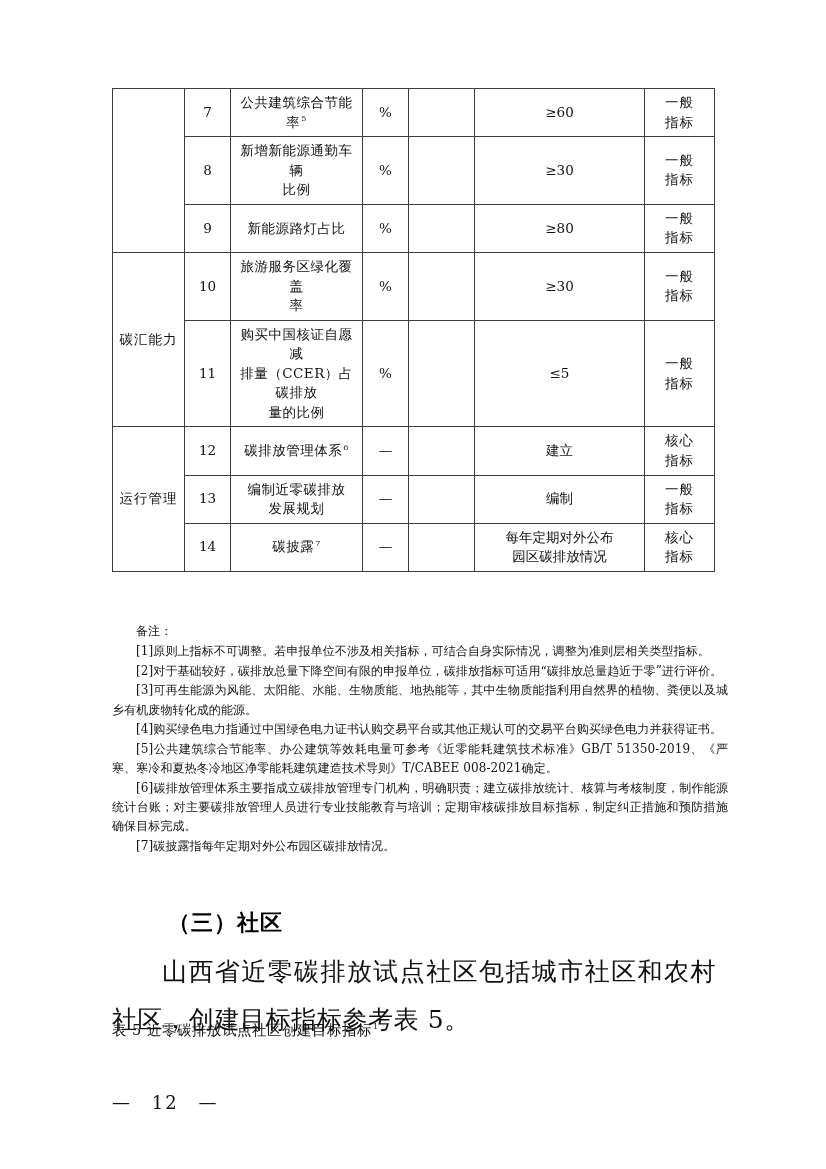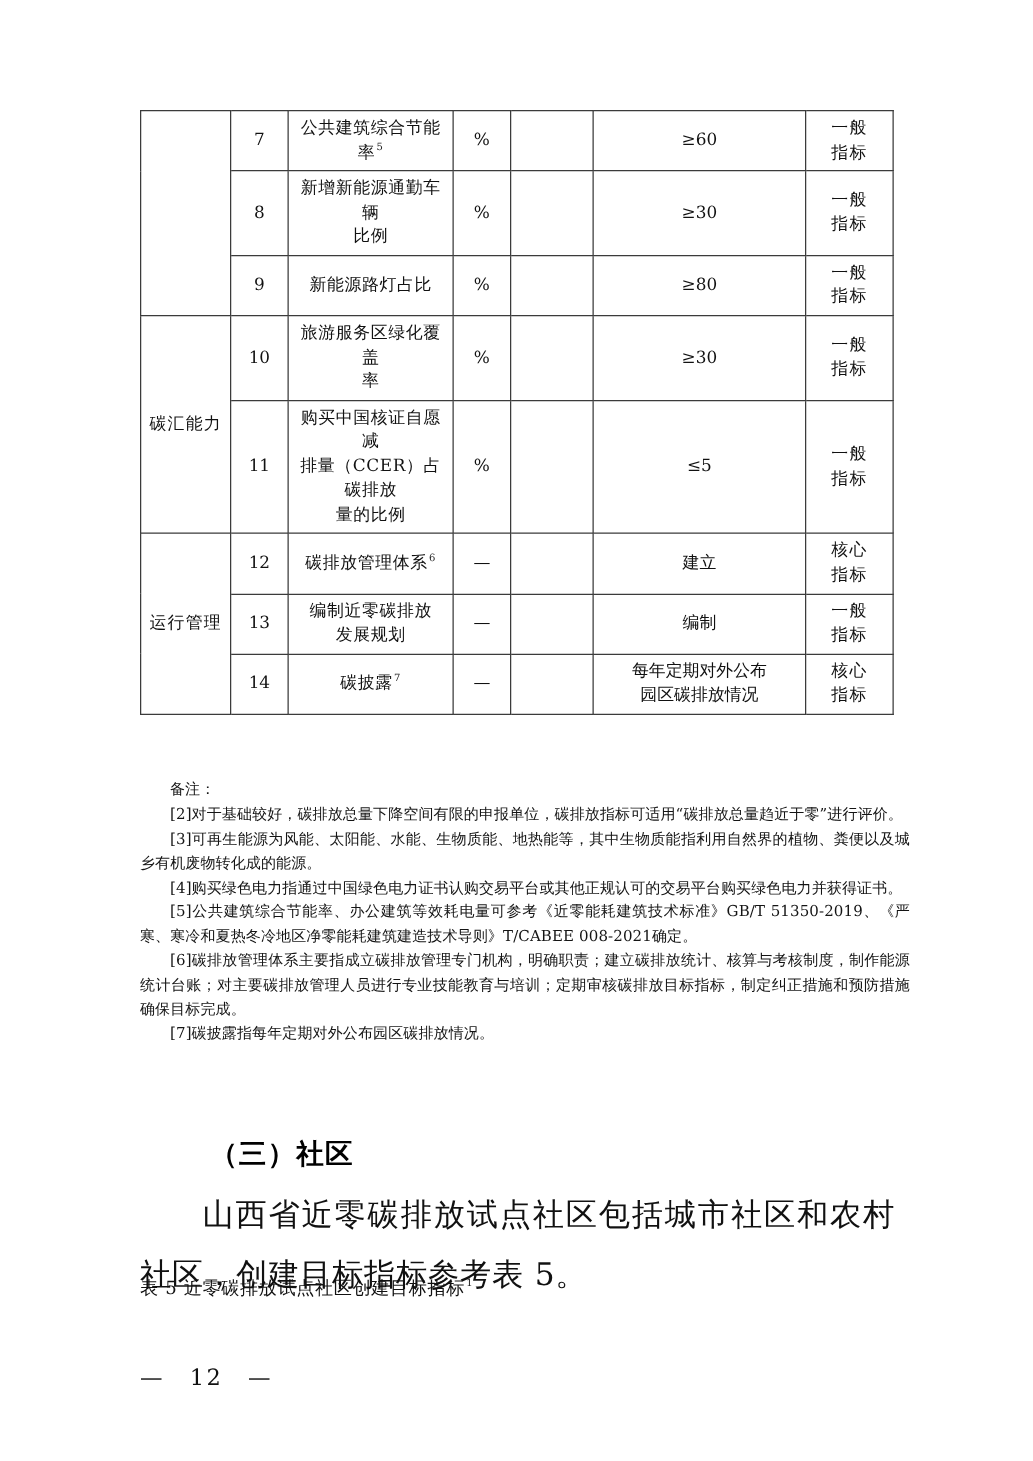--- a/index.html
+++ b/index.html
@@ -275,20 +275,21 @@
               <span class="twoline">核心</span>
               <span class="twoline">指标</span>
             </td>
         </tr>
       </tbody>
     </table>
   </div>
 
   <div class="notes">
     <p class="note-title">备注：</p>
+    <p class="note">[1]原则上指标不可调整。若申报单位不涉及相关指标，可结合自身实际情况，调整为准则层相关类型指标。</p>
     <p class="note">[2]对于基础较好，碳排放总量下降空间有限的申报单位，碳排放指标可适用“碳排放总量趋近于零”进行评价。</p>
     <p class="note">[3]可再生能源为风能、太阳能、水能、生物质能、地热能等，其中生物质能指利用自然界的植物、粪便以及城乡有机废物转化成的能源。</p>
     <p class="note">[4]购买绿色电力指通过中国绿色电力证书认购交易平台或其他正规认可的交易平台购买绿色电力并获得证书。</p>
     <p class="note">[5]公共建筑综合节能率、办公建筑等效耗电量可参考《近零能耗建筑技术标准》GB/T 51350-2019、《严寒、寒冷和夏热冬冷地区净零能耗建筑建造技术导则》T/CABEE 008-2021确定。</p>
     <p class="note">[6]碳排放管理体系主要指成立碳排放管理专门机构，明确职责；建立碳排放统计、核算与考核制度，制作能源统计台账；对主要碳排放管理人员进行专业技能教育与培训；定期审核碳排放目标指标，制定纠正措施和预防措施确保目标完成。</p>
     <p class="note">[7]碳披露指每年定期对外公布园区碳排放情况。</p>
   </div>
 
   <div class="section-heading">（三）社区</div>
 

